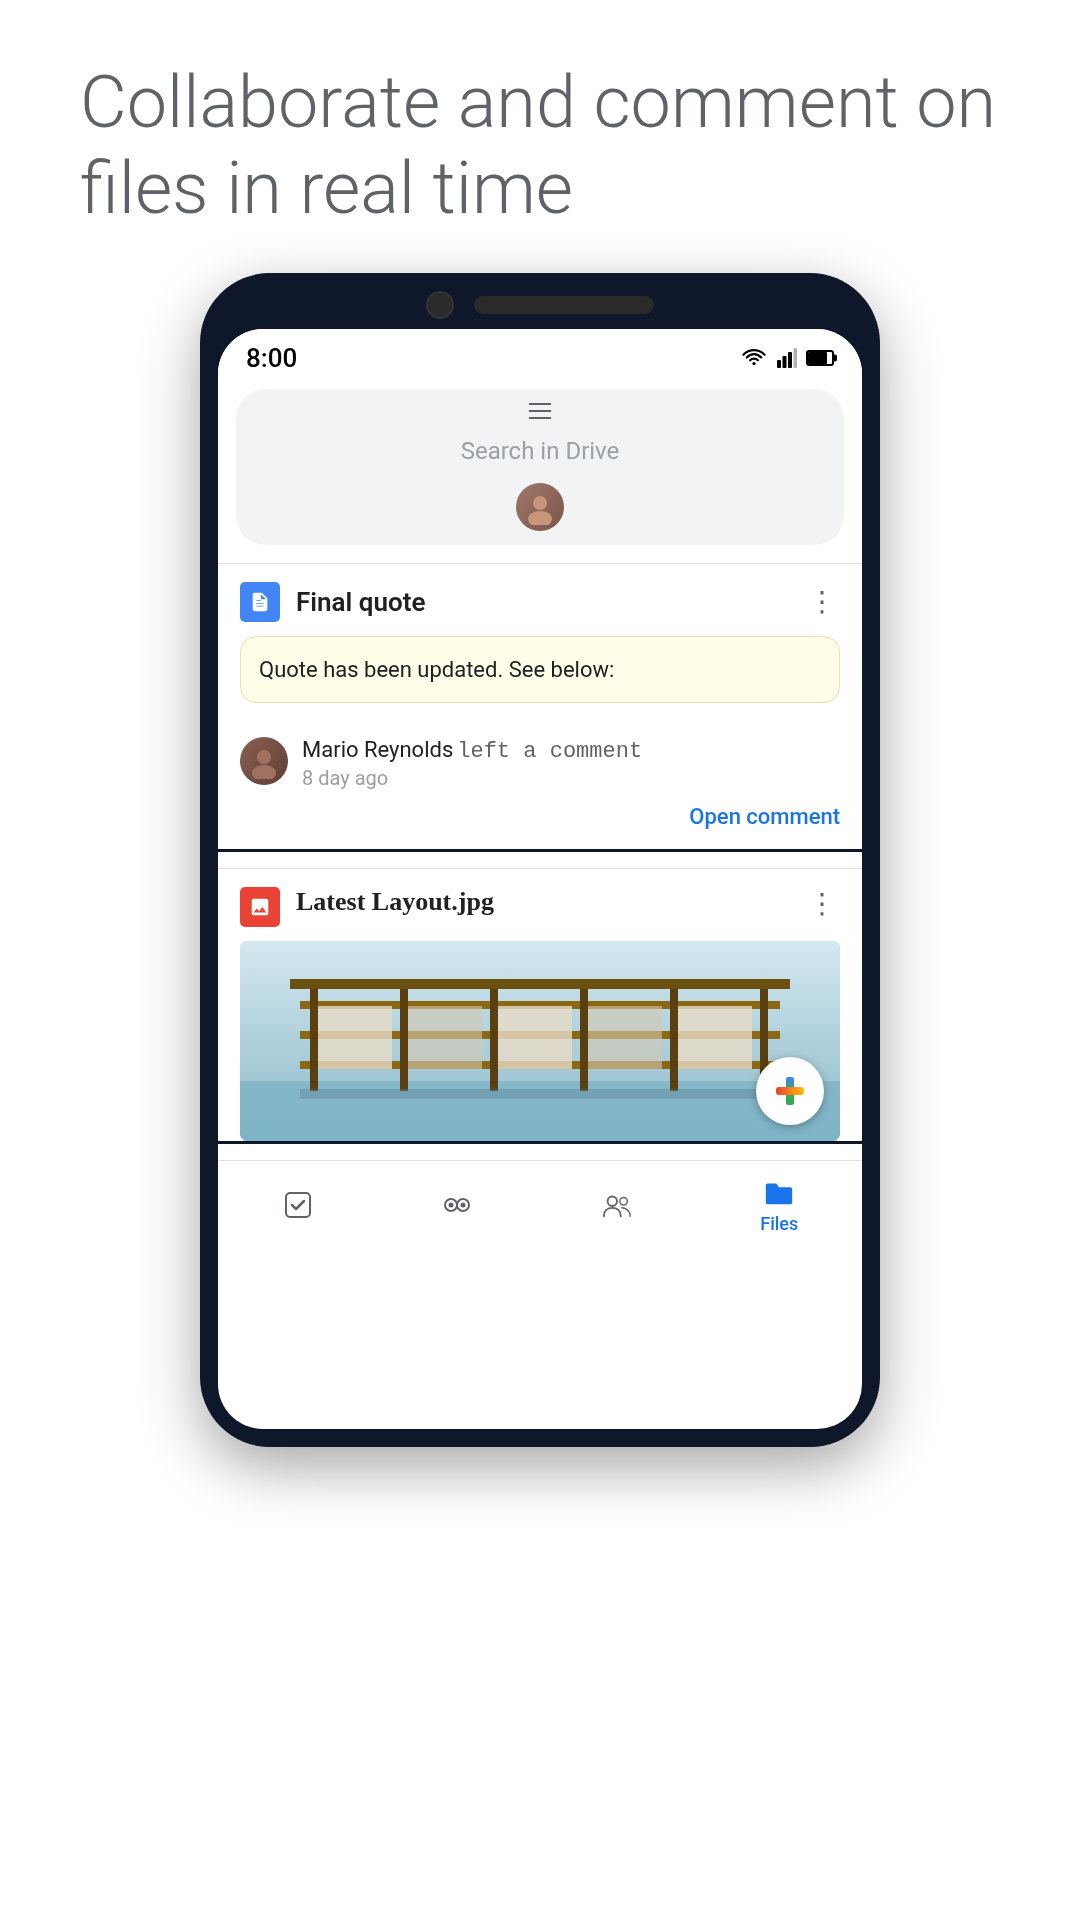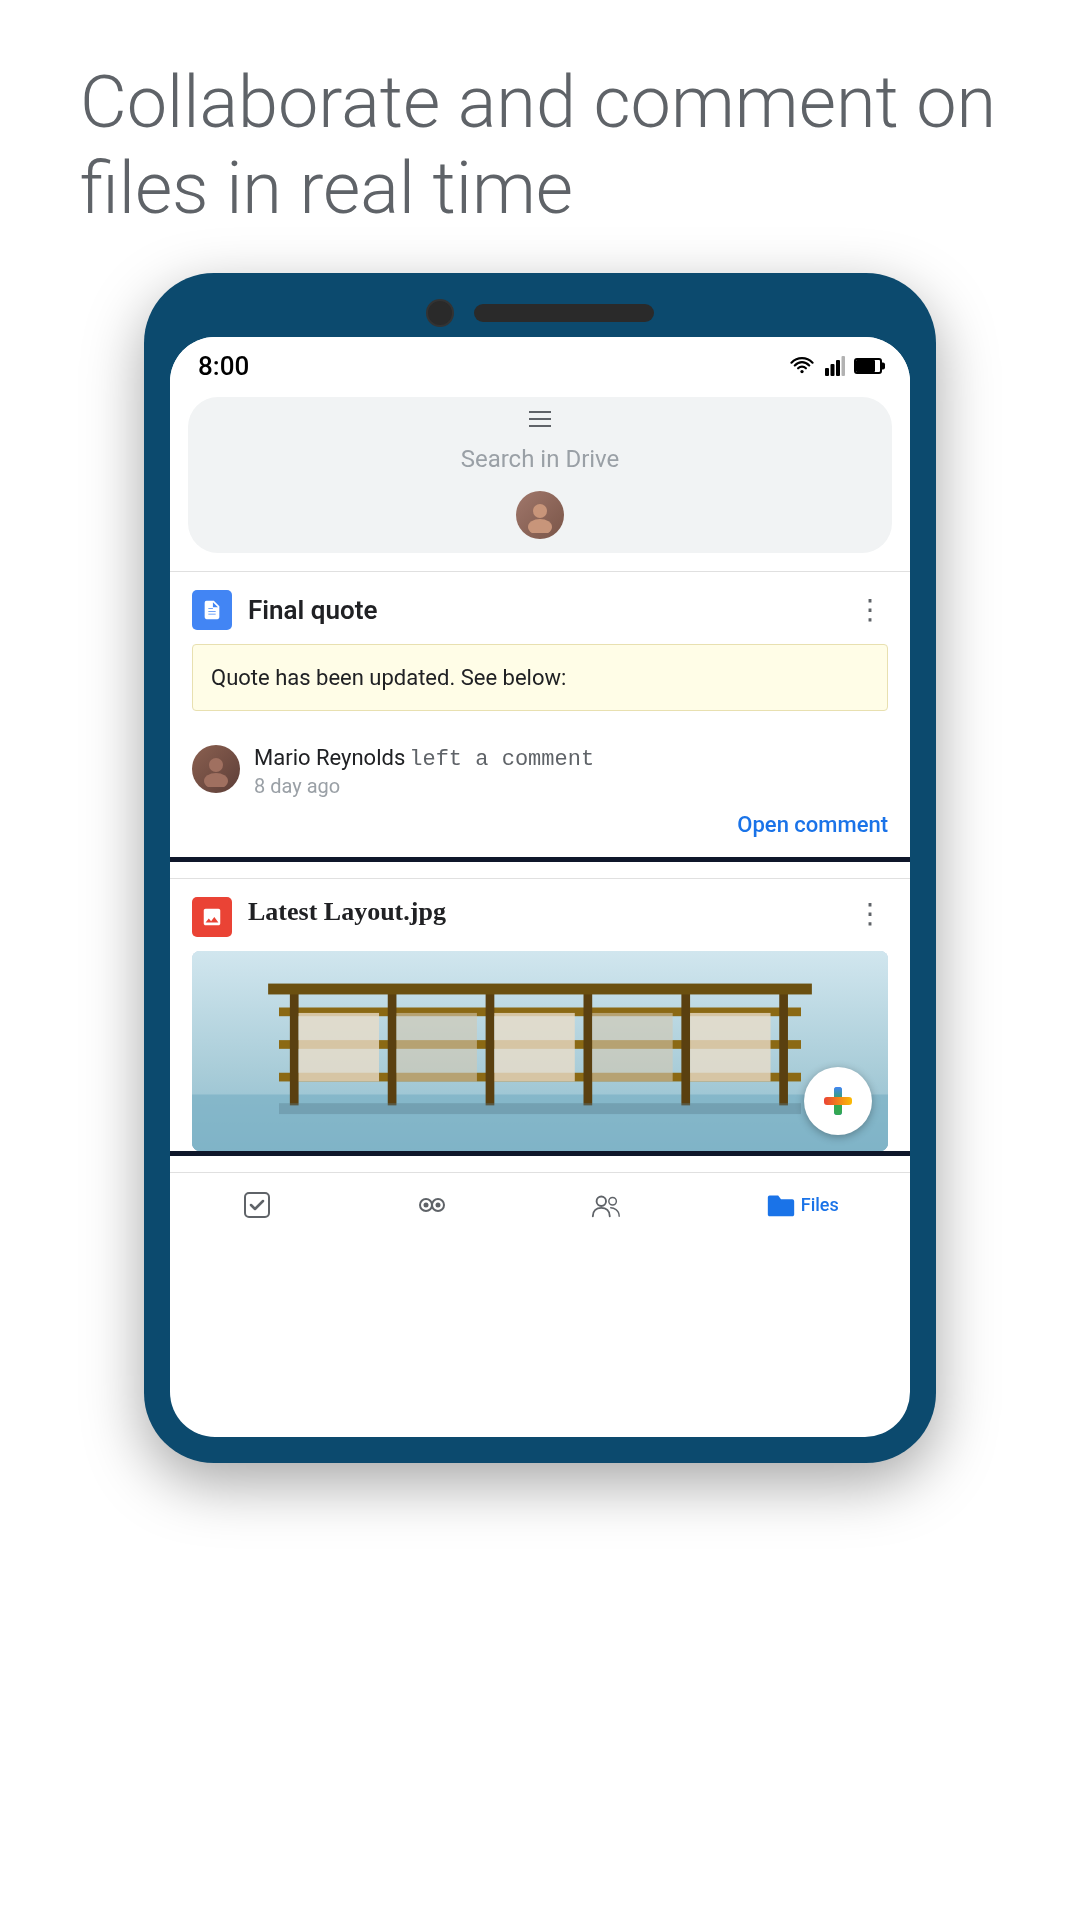--- a/index.html
+++ b/index.html
@@ -17,25 +17,25 @@
       text-align: left;
       padding: 60px 80px 40px;
       color: #5f6368;
       font-size: 72px;
       font-weight: 300;
       line-height: 1.2;
     }
 
     
     .phone-shell {
-      width: 792px;
+      width: 680px;
       margin: 0 auto;
-      background: #0c4a6e;
+      background: #0f172a;
       border-radius: 70px;
-      padding: 26px;
+      padding: 18px;
       box-shadow: 0 20px 60px rgba(0,0,0,0.35);
       position: relative;
     }
 
     .phone-camera-area {
       display: flex;
       align-items: center;
       justify-content: center;
       gap: 20px;
       margin-bottom: 10px;
@@ -171,21 +171,21 @@
       justify-content: center;
       font-size: 18px;
       color: white;
     }
 
     
     .file-card {
       background: #fff;
       margin: 0 0 16px;
       border-top: 1px solid #e0e0e0;
-      border-bottom: 5px solid #0f172a;
+      border-bottom: 3px solid #0f172a;
     }
 
     .file-header {
       display: flex;
       align-items: center;
       padding: 18px 22px 14px;
     }
 
     .doc-icon {
       width: 40px;
@@ -221,21 +221,21 @@
       font-size: 28px;
       cursor: pointer;
       padding: 0 4px;
     }
 
     
     .doc-preview {
       margin: 0 22px 18px;
       background: #fffde7;
       border: 1px solid #e8e0b0;
-      border-radius: 4px;
+      border-radius: 16px;
       padding: 20px 18px;
     }
 
     .doc-preview-text {
       font-size: 22px;
       color: #202124;
     }
 
     
     .comment-section {
@@ -349,21 +349,21 @@
       display: flex;
       justify-content: space-around;
       align-items: center;
       padding: 16px 0 20px;
       background: #fff;
       border-top: 1px solid #e0e0e0;
     }
 
     .nav-item {
       display: flex;
-      flex-direction: row;
+      flex-direction: column;
       align-items: center;
       gap: 4px;
       cursor: pointer;
     }
 
     .nav-icon {
       width: 32px;
       height: 32px;
       display: flex;
       align-items: center;

